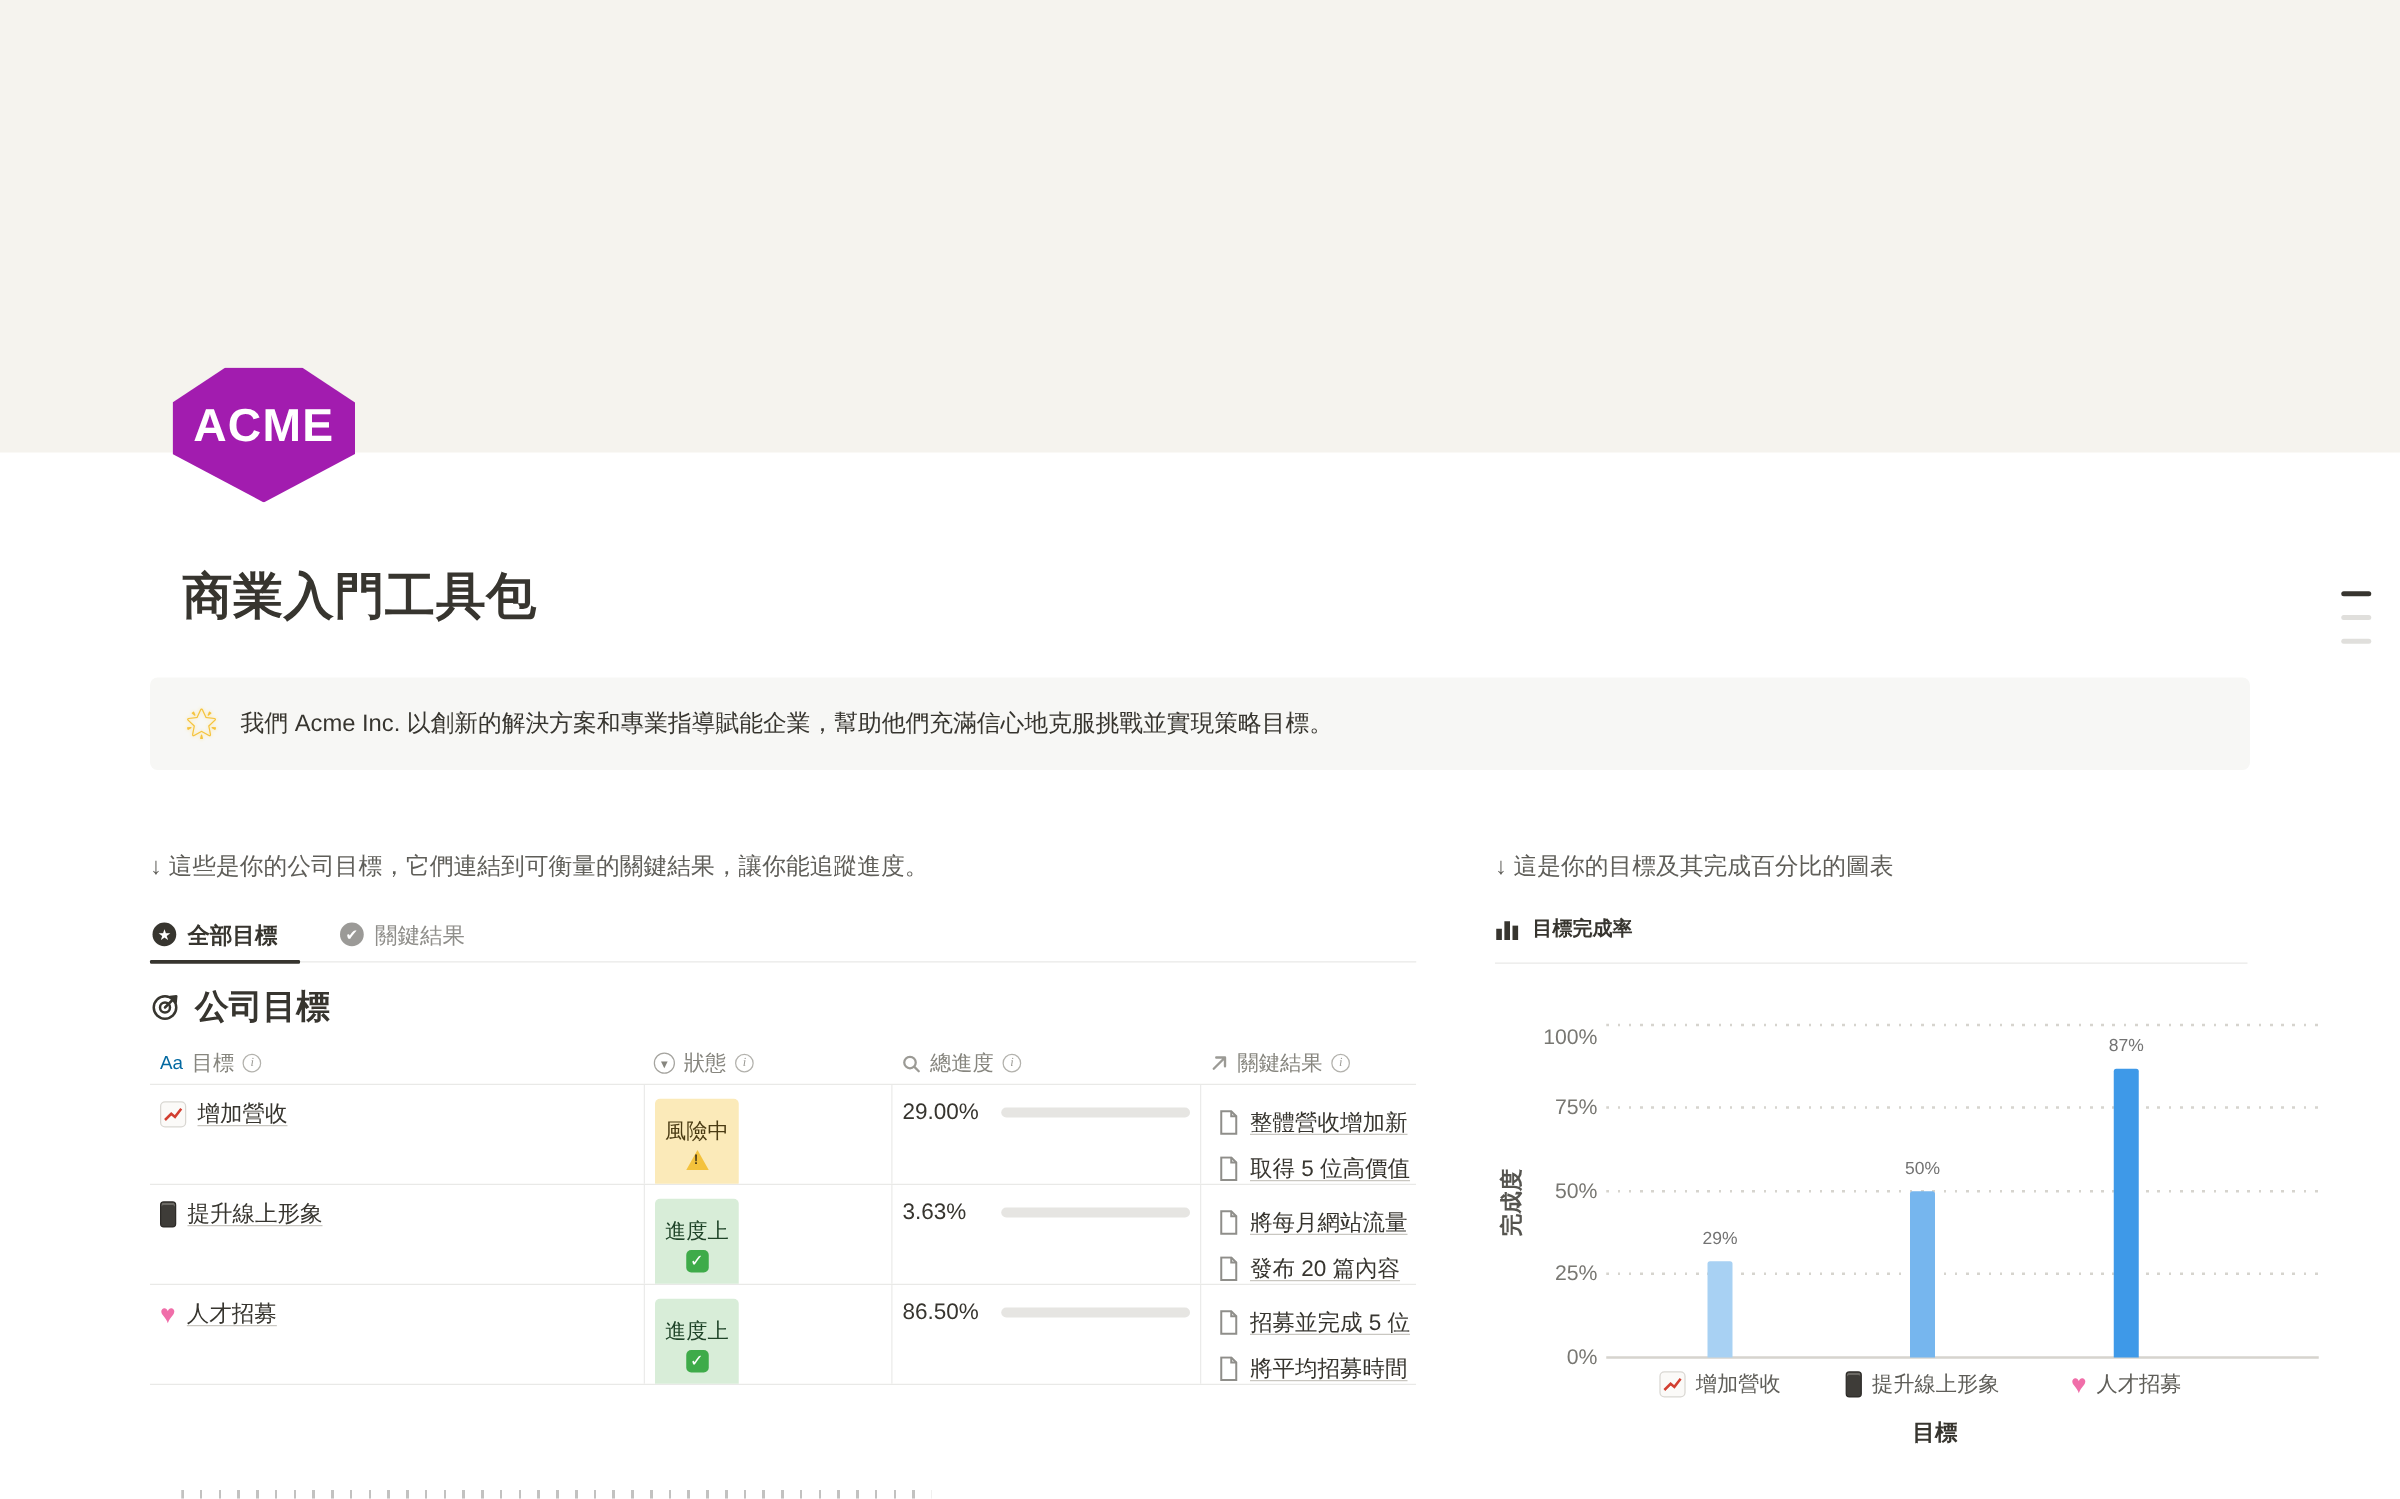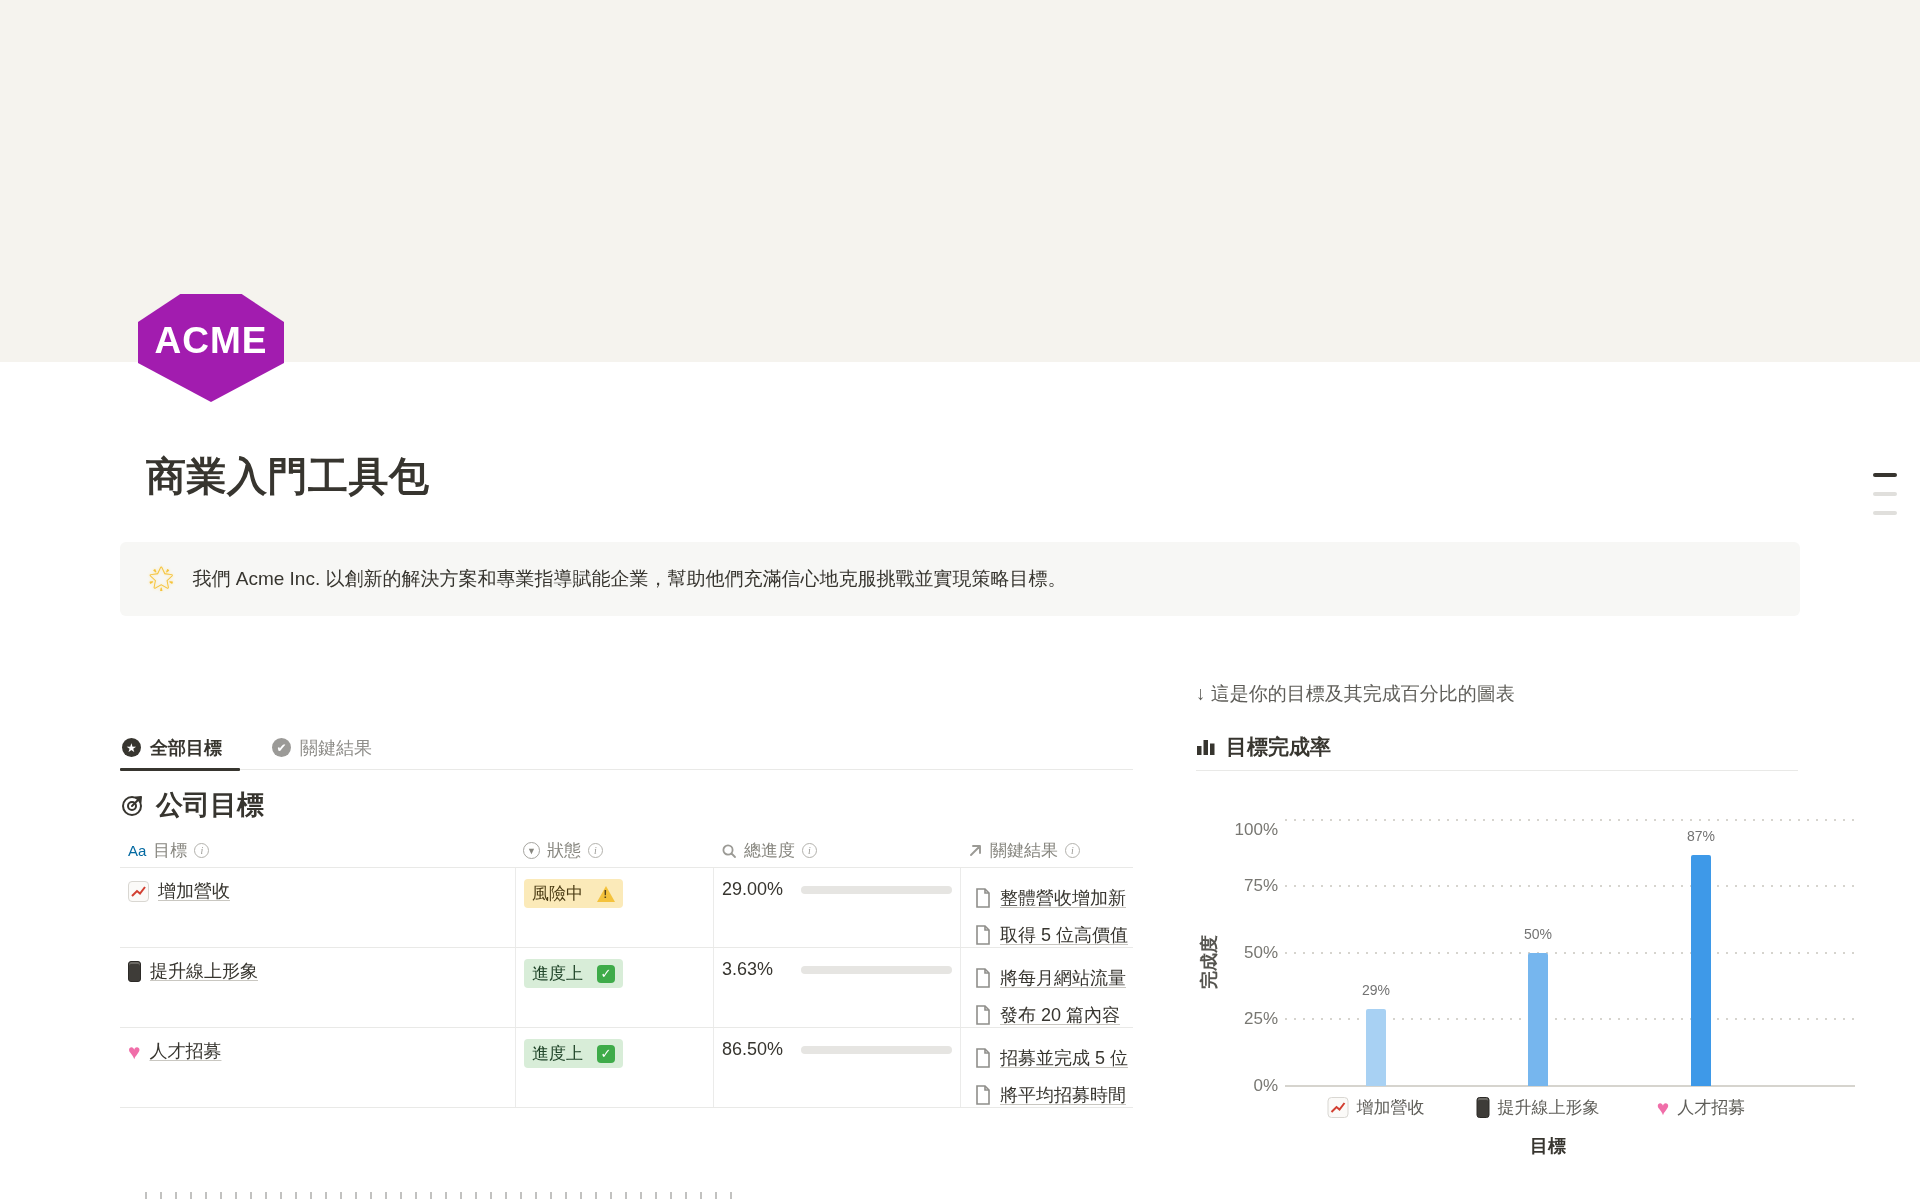--- a/index.html
+++ b/index.html
@@ -42,33 +42,33 @@
   .tbl-title { position:absolute; left:0; top:105px; display:flex; align-items:center; gap:10px; font-size:27px; font-weight:bold; }
   .grid { position:absolute; left:0; top:152px; width:1013px; overflow:hidden; }
   .hrow, .drow { display:grid; grid-template-columns:395px 198px 247px 173px; }
   .hrow { height:34px; border-bottom:1px solid #e9e9e7; }
   .hcell { display:flex; align-items:center; gap:7px; font-size:17px; color:#87867f; padding:0 8px; }
   .drow { height:80px; border-bottom:1px solid #e9e9e7; }
   .dcell { padding:11px 8px 0 8px; overflow:hidden; }
   .dcell.bord { border-left:1px solid #ebebea; }
   .goal-link { display:flex; align-items:center; gap:9px; font-size:18px; white-space:nowrap; }
   .goal-link .txt { text-decoration:underline; text-decoration-color:#c9c7c1; text-underline-offset:3px; }
-  .badge { display:inline-flex; align-items:center; gap:14px; border-radius:4px; padding:3px 8px; font-size:17px; white-space:nowrap; }
+  .badge { display:inline-flex; align-items:center; gap:4px; border-radius:4px; padding:14px 8px; font-size:17px; white-space:nowrap;flex-direction:column; }
   .badge.yellow { background:#fbeab9; color:#4a3b13; }
   .badge.green  { background:#d8edd8; color:#1f4428; }
   .prog { display:flex; align-items:center; gap:13px; }
   .prog .pv { font-size:18px; min-width:66px; }
   .track { width:152px; height:8px; border-radius:4px; background:#e6e5e2; overflow:hidden; }
   .fill { height:100%; border-radius:4px; background:#4a90b5; }
   .kr { padding-left:14px; }
   .kr .kr-line { display:flex; align-items:center; gap:9px; height:37px; font-size:18px; white-space:nowrap; }
   .kr .txt { text-decoration:underline; text-decoration-color:#c9c7c1; text-underline-offset:3px; }
 
   
-  .chart-header { position:absolute; left:0; top:51px; display:flex; align-items:center; gap:10px; font-size:21px; font-weight:bold; }
+  .chart-header { position:absolute; left:0; top:51px; display:flex; align-items:center; gap:10px; font-size:16px; font-weight:bold; }
   .chart-div { position:absolute; left:0; top:88px; width:602px; height:1px; background:#e9e9e7; }
   .ylab { position:absolute; left:-22px; top:268px; transform:rotate(-90deg); font-size:18px; font-weight:bold; color:#55544f; width:70px; text-align:center; }
   .ytick { position:absolute; left:0; width:82px; text-align:right; font-size:17px; color:#787772; transform:translateY(-50%); }
   .gridline { position:absolute; left:89px; width:570px; height:2px;
     background-image:repeating-linear-gradient(90deg,#d6d4ce 0 2px,transparent 2px 9px); }
   .baseline { position:absolute; left:89px; width:570px; height:2px; background:#d6d4ce; }
   .bar { position:absolute; width:20px; bottom:0; border-radius:2px 2px 0 0; }
   .plot { position:absolute; left:0; top:138px; width:670px; height:266px; }
   .vlabel { position:absolute; transform:translate(-50%,0); font-size:14px; color:#737373; }
   .cat { position:absolute; top:414px; transform:translateX(-50%); display:flex; align-items:center; gap:8px; font-size:17px; color:#5f5e59; white-space:nowrap; }
@@ -106,20 +106,21 @@
   </div>
 
 <h1 class="page-title">商業入門工具包</h1>
 
 <div class="callout">
   <span class="ic star-y">🌟︎</span>
   <span>我們 Acme Inc. 以創新的解決方案和專業指導賦能企業，幫助他們充滿信心地克服挑戰並實現策略目標。</span>
 </div>
 
 <div class="col col-left">
+  <div class="caption">↓ 這些是你的公司目標，它們連結到可衡量的關鍵結果，讓你能追蹤進度。</div>
 
   <div class="tabs">
     <div class="tab active">
       <span class="badge-ic black ic">★</span>
       <span>全部目標</span>
     </div>
     <div class="tab inactive">
       <span class="badge-ic gray ic">✔</span>
       <span>關鍵結果</span>
     </div>

